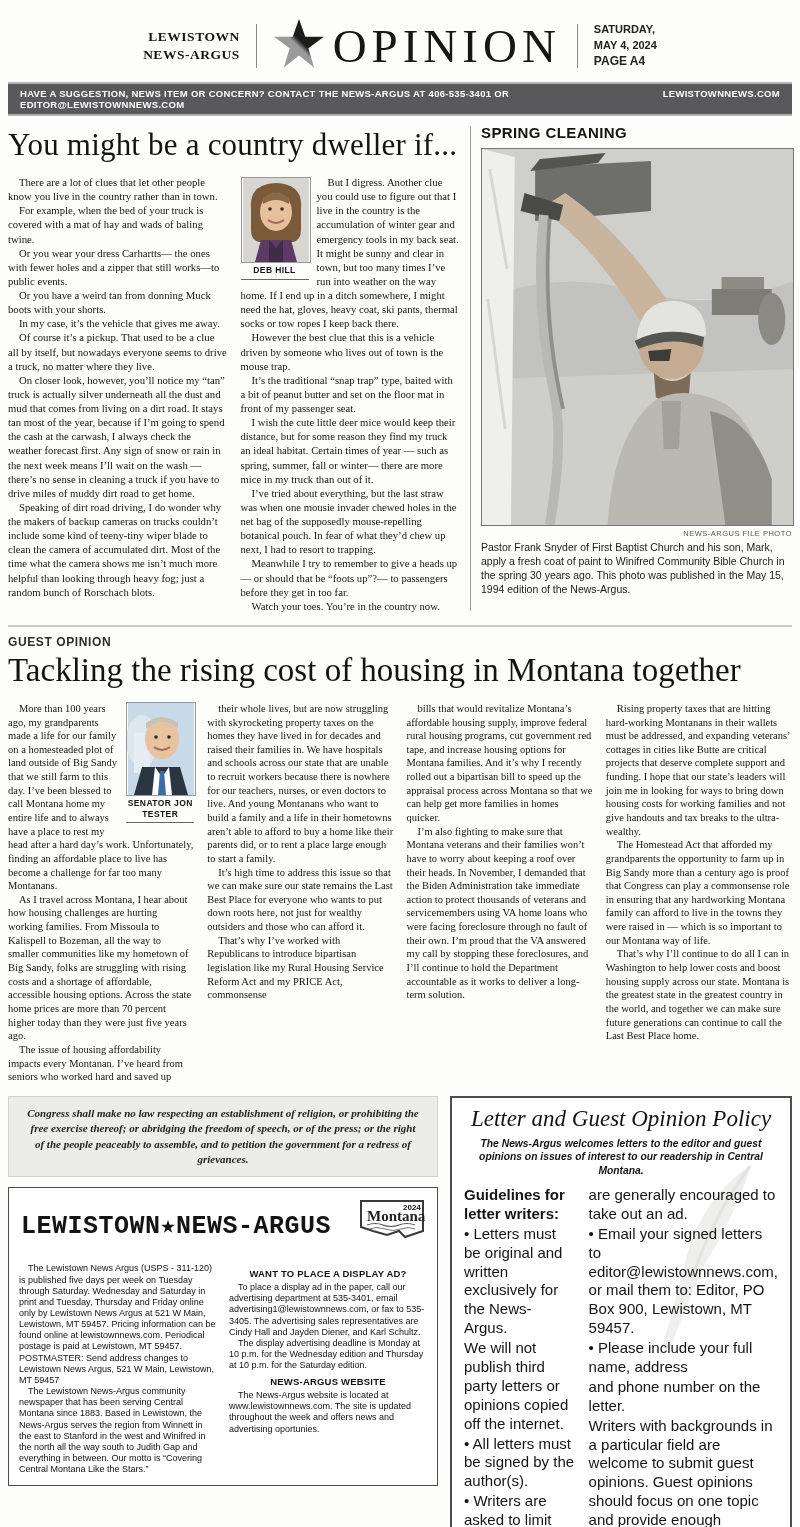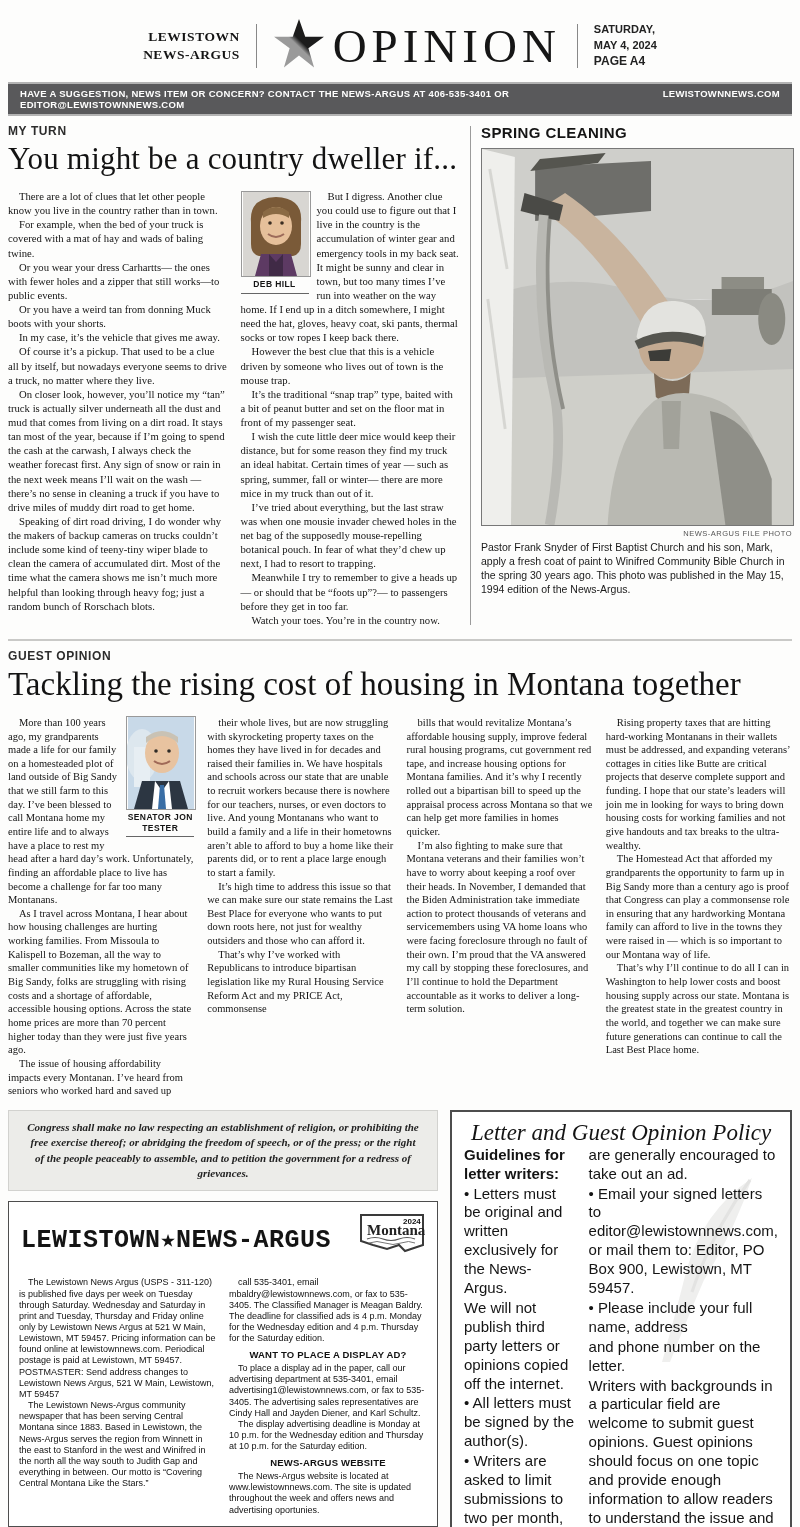--- a/index.html
+++ b/index.html
@@ -111,21 +111,20 @@
   </header>
 
   <div class="contact-bar">
     <span>HAVE A SUGGESTION, NEWS ITEM OR CONCERN? CONTACT THE NEWS-ARGUS AT 406-535-3401 OR EDITOR@LEWISTOWNNEWS.COM</span>
     <span>LEWISTOWNNEWS.COM</span>
   </div>
 
   <div class="top-section">
 
     <section class="myturn">
-      <div class="kicker">MY TURN</div>
       <h1 class="headline-1">You might be a country dweller if...</h1>
       <div class="cols-2">
         <div class="ncol">
           <p class="art">There are a lot of clues that let other people know you live in the country rather than in town.</p>
           <p class="art">For example, when the bed of your truck is covered with a mat of hay and wads of baling twine.</p>
           <p class="art">Or you wear your dress Carhartts— the ones with fewer holes and a zipper that still works—to public events.</p>
           <p class="art">Or you have a weird tan from donning Muck boots with your shorts.</p>
           <p class="art">In my case, it’s the vehicle that gives me away.</p>
           <p class="art">Of course it’s a pickup. That used to be a clue all by itself, but nowadays everyone seems to drive a truck, no matter where they live.</p>
           <p class="art">On closer look, however, you’ll notice my “tan” truck is actually silver underneath all the dust and mud that comes from living on a dirt road. It stays tan most of the year, because if I’m going to spend the cash at the carwash, I always check the weather forecast first. Any sign of snow or rain in the next week means I’ll wait on the wash — there’s no sense in cleaning a truck if you have to drive miles of muddy dirt road to get home.</p>
@@ -270,41 +269,41 @@
             </svg>
           </span>
         </div>
         <div class="info-cols">
           <div class="info-col">
             <p>The Lewistown News Argus (USPS - 311-120) is published five days per week on Tuesday through Saturday. Wednesday and Saturday in print and Tuesday, Thursday and Friday online only by Lewistown News Argus at 521 W Main, Lewistown, MT 59457.  Pricing information can be found online at lewistownnews.com.  Periodical postage is paid at Lewistown, MT 59457.  POSTMASTER: Send address changes to Lewistown News Argus, 521 W Main, Lewistown, MT 59457</p>
             <p>The Lewistown News-Argus community newspaper that has been serving Central Montana since 1883.  Based in Lewistown, the News-Argus serves the region from Winnett in the east to Stanford in the west and Winifred in the north all the way south to Judith Gap and everything in between. Our motto is “Covering Central Montana Like the Stars.”</p>
 
           </div>
           <div class="info-col">
-            <p>call 535-3401, email mbaldry@lewistownnews.com, or fax to 535-3405. The Classified Manager is Meagan Baldry. The deadline for classified ads is 4 p.m. Monday for the Wednesday edition and 4 p.m. Thursday for the Saturday edition.</p>
             <div class="info-h">WANT TO PLACE A DISPLAY AD?</div>
             <p>To place a display ad in the paper, call our advertising department at 535-3401, email advertising1@lewistownnews.com, or fax to 535-3405. The advertising sales representatives are Cindy Hall and Jayden Diener, and Karl Schultz.</p>
             <p>The display advertising deadline is Monday at 10 p.m. for the Wednesday edition and Thursday at 10 p.m. for the Saturday edition.</p>
             <div class="info-h">NEWS-ARGUS WEBSITE</div>
             <p>The News-Argus website is located at www.lewistownnews.com. The site is updated throughout the week and offers news and advertising oportunies.</p>
 
           </div>
         </div>
       </div>
     </div>
 
     <div class="bottom-right">
       <div class="policy-box">
         <span class="quill">
           <svg width="130" height="200" viewBox="0 0 130 200">
             <path d="M110 6 Q60 40 44 100 Q34 140 20 190 L28 190 Q48 140 62 108 Q92 60 110 6 Z" fill="#dcdcda"></path>
             <path d="M108 8 Q70 60 50 120" stroke="#c2c2c0" stroke-width="3" fill="none"></path>
           </svg>
         </span>
         <h2 class="policy-title">Letter and Guest Opinion Policy</h2>
+        <div class="policy-sub">The News-Argus welcomes letters to the editor and guest opinions on issues of interest to our readership in Central Montana.</div>
         <div class="policy-cols">
           <div class="policy-col">
             <p class="policy-h">Guidelines for letter writers:</p>
             <p>• Letters must be original and written exclusively for the News-Argus.</p>
             <p>We will not publish third party letters or opinions copied off the internet.</p>
             <p>• All letters must be signed by the author(s).</p>
             <p>• Writers are asked to limit submissions to two per month, letters are 400 words or less.</p>
             <p>• All letters and columns are subject to editing for clarity, conciseness, and taste.</p>
             <p>• The editor reserves the right to edit or refrain from publishing letters that are libelous or are otherwise legally questionable.</p>
             <p>• Those wishing to thank others</p>

